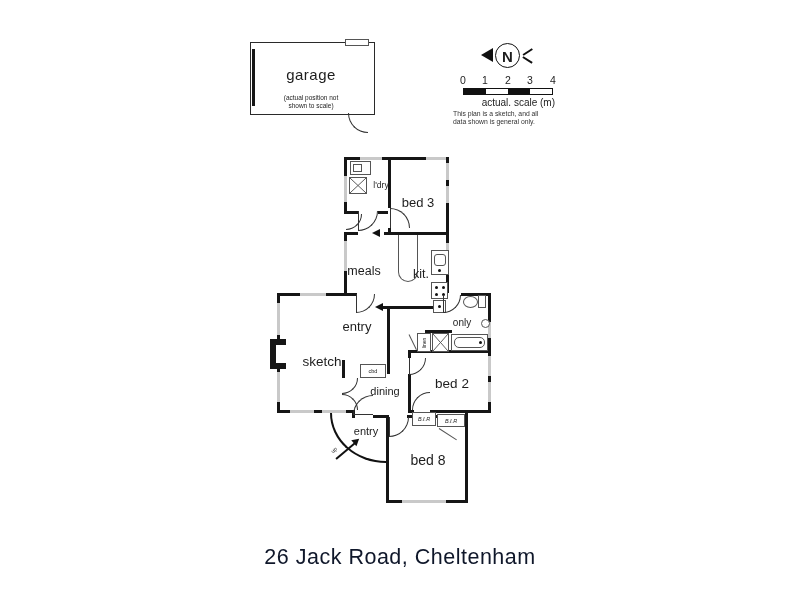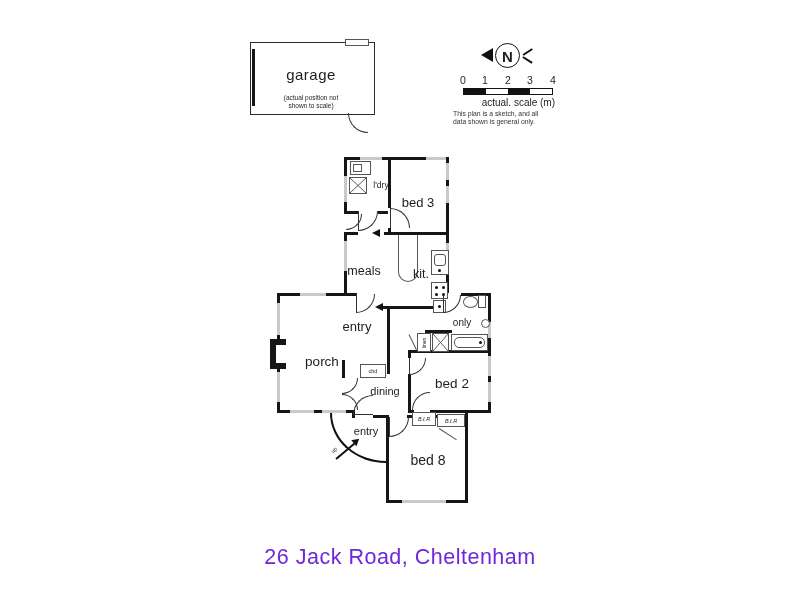--- a/index.html
+++ b/index.html
@@ -179,26 +179,26 @@
   <i class="tri-l" style="left:372px;top:229px;"></i>
   <i class="tri-l" style="left:375px;top:303px;"></i>
   <i class="cline" style="left:336px;top:458px;width:26px;height:1.8px;transform:rotate(-40deg);"></i>
   <i style="position:absolute;left:353px;top:437px;width:0;height:0;border-top:4px solid transparent;border-bottom:4px solid transparent;border-left:7px solid #111;transform:rotate(-40deg);"></i>
 
   <span class="lbl" style="left:381px;top:185px;font-size:8.5px;">l'dry</span>
   <span class="lbl" style="left:418px;top:202px;font-size:13px;">bed 3</span>
   <span class="lbl" style="left:364px;top:271px;font-size:12.5px;">meals</span>
   <span class="lbl" style="left:421px;top:274px;font-size:12.5px;">kit.</span>
   <span class="lbl" style="left:357px;top:326px;font-size:13px;">entry</span>
-  <span class="lbl" style="left:322px;top:361px;font-size:13.5px;">porch</span>
+  <span class="lbl" style="left:322px;top:361px;font-size:13.5px;">sketch</span>
   <span class="lbl" style="left:462px;top:322px;font-size:10px;">only</span>
   <span class="lbl" style="left:385px;top:391px;font-size:11px;">dining</span>
   <span class="lbl" style="left:452px;top:383px;font-size:13.5px;">bed 2</span>
   <span class="lbl" style="left:366px;top:431px;font-size:11px;">entry</span>
   <span class="lbl" style="left:428px;top:460px;font-size:14px;">bed 8</span>
   <span class="lbl" style="left:373px;top:371px;font-size:5.5px;">cbd</span>
   <span class="lbl" style="left:424px;top:342.5px;font-size:5px;transform:translate(-50%,-50%) rotate(-90deg);">linen</span>
   <span class="lbl" style="left:424px;top:419px;font-size:5.5px;font-style:italic;">B.I.R</span>
   <span class="lbl" style="left:451px;top:420.5px;font-size:5.5px;font-style:italic;">B.I.R</span>
   <span class="lbl" style="left:334px;top:450px;font-size:5.5px;transform:translate(-50%,-50%) rotate(-42deg);">up</span>
 
-  <span class="lbl" style="left:400px;top:557px;font-size:21.5px;letter-spacing:.5px;color:#6d28d9;">26 Jack Road, Cheltenham</span>
+  <span class="lbl" style="left:400px;top:557px;font-size:21.5px;letter-spacing:.5px;color:#0f172a;">26 Jack Road, Cheltenham</span>
 </div>
 
 </body></html>

